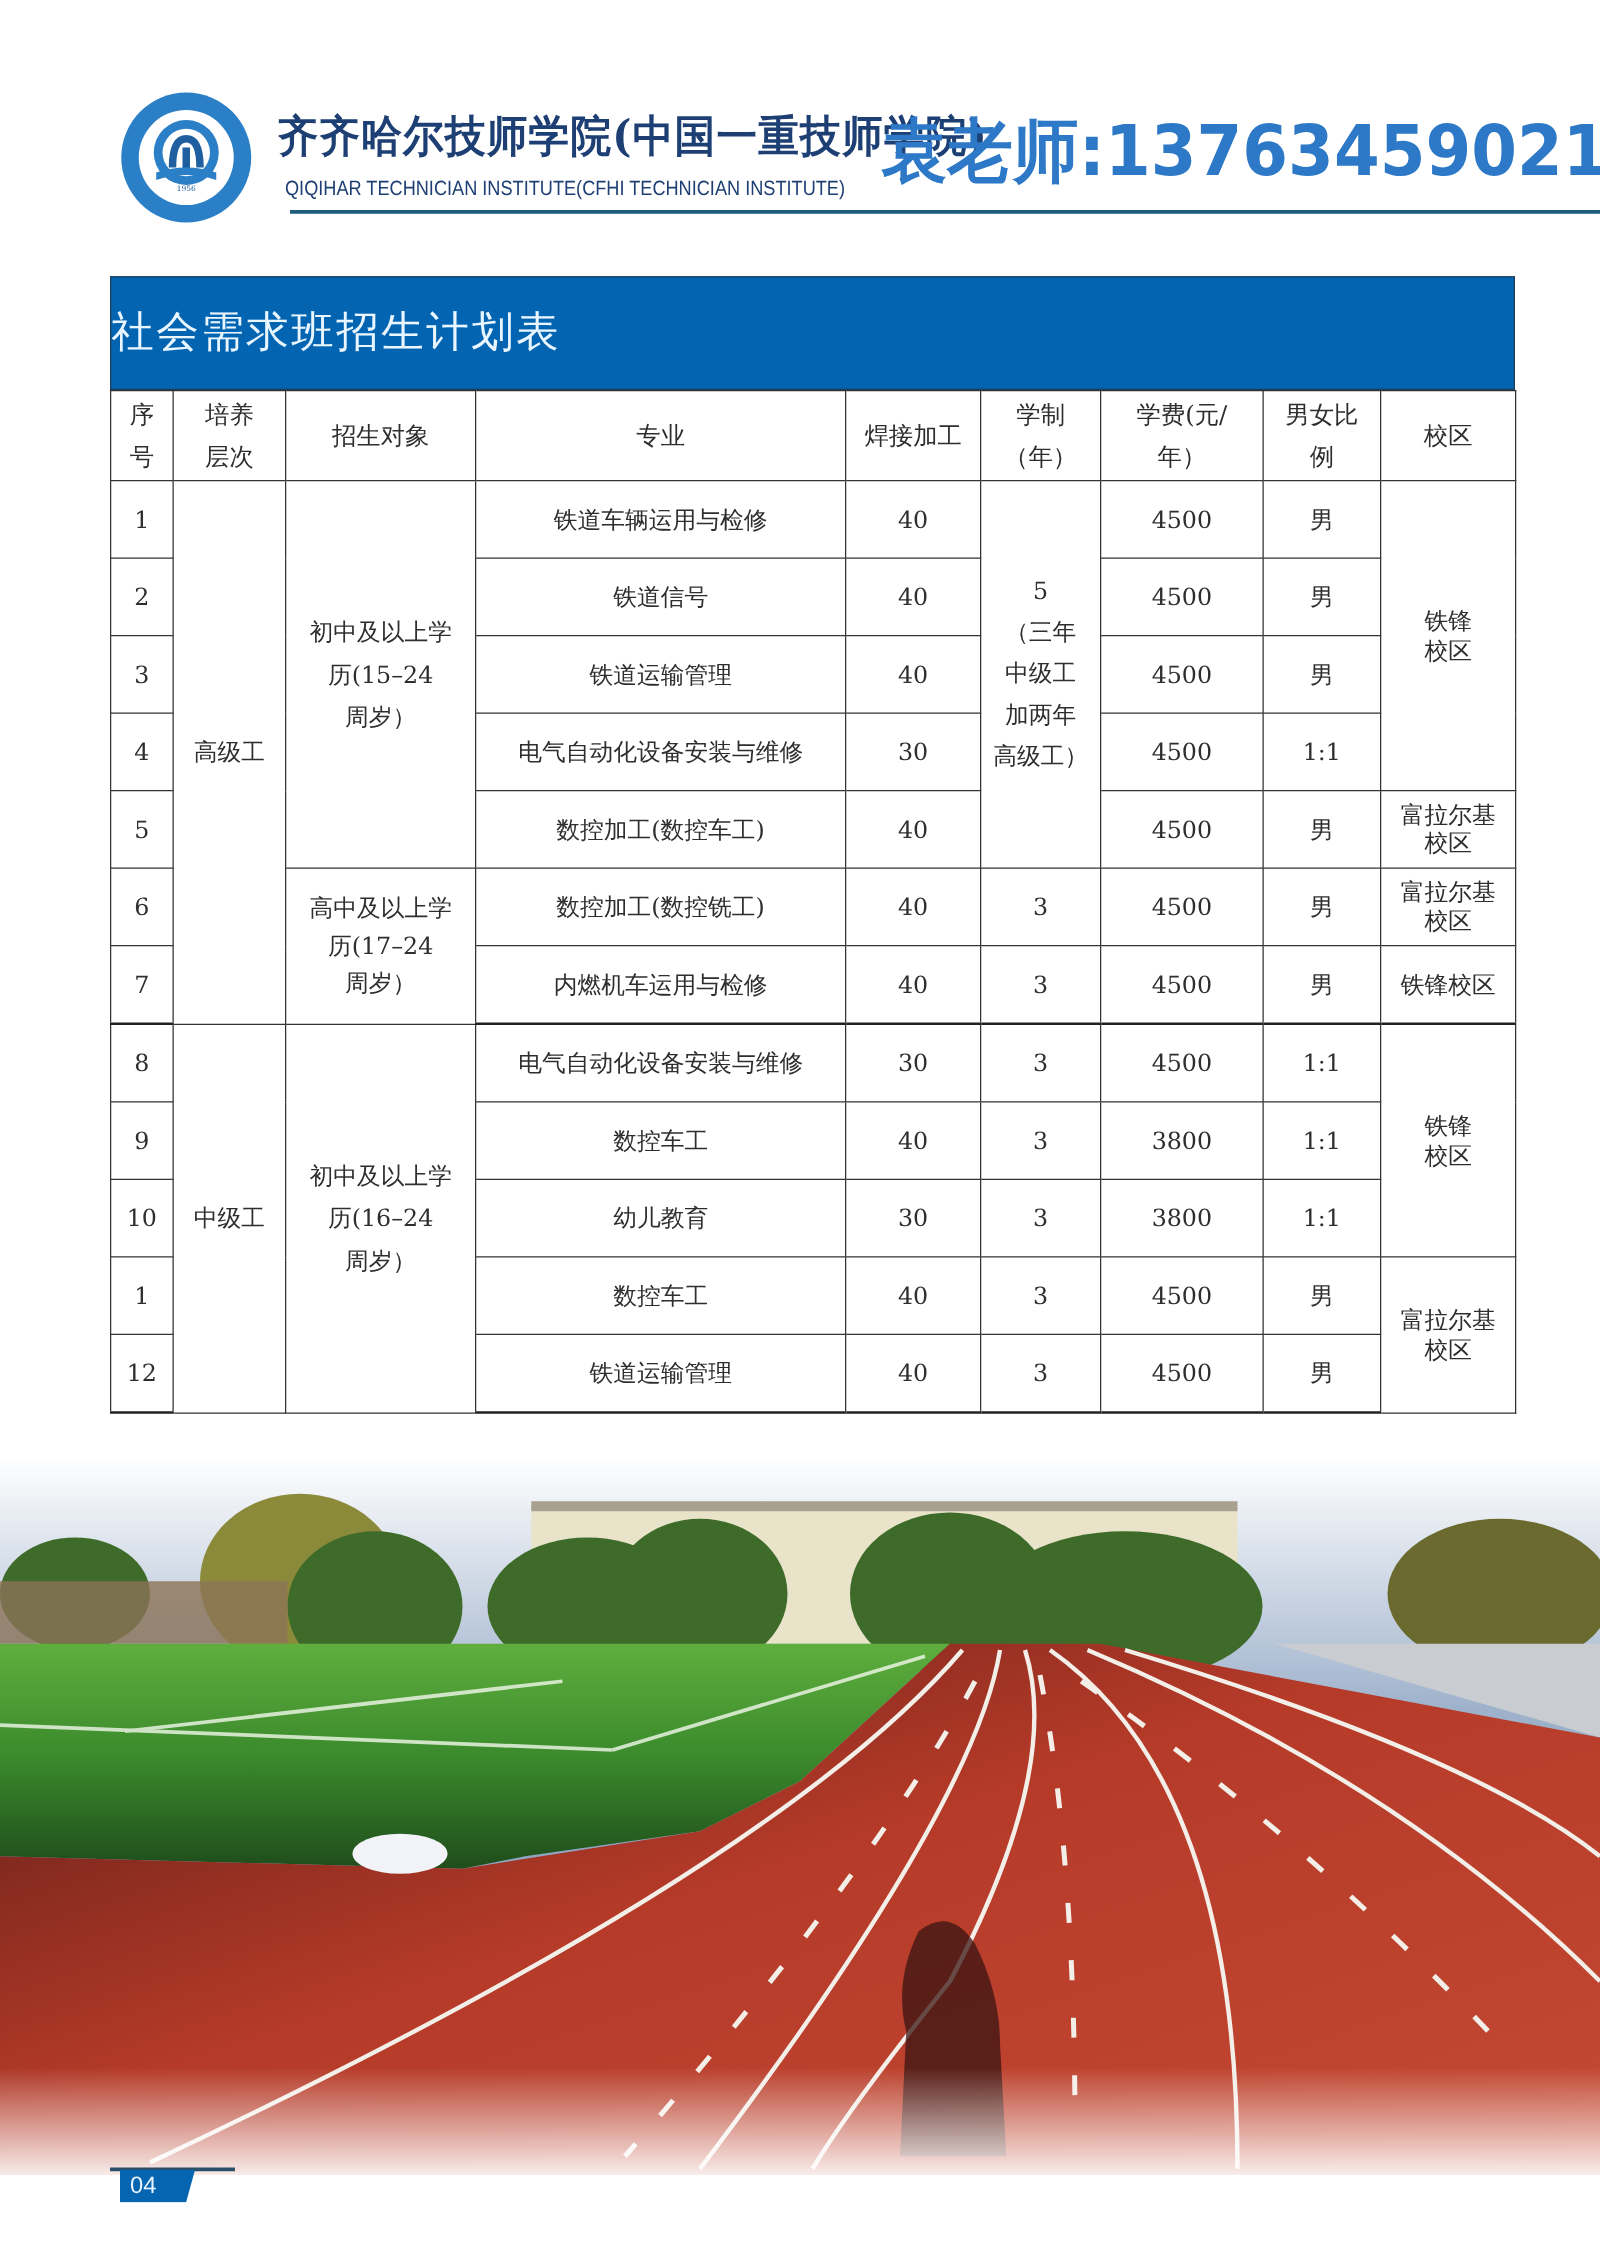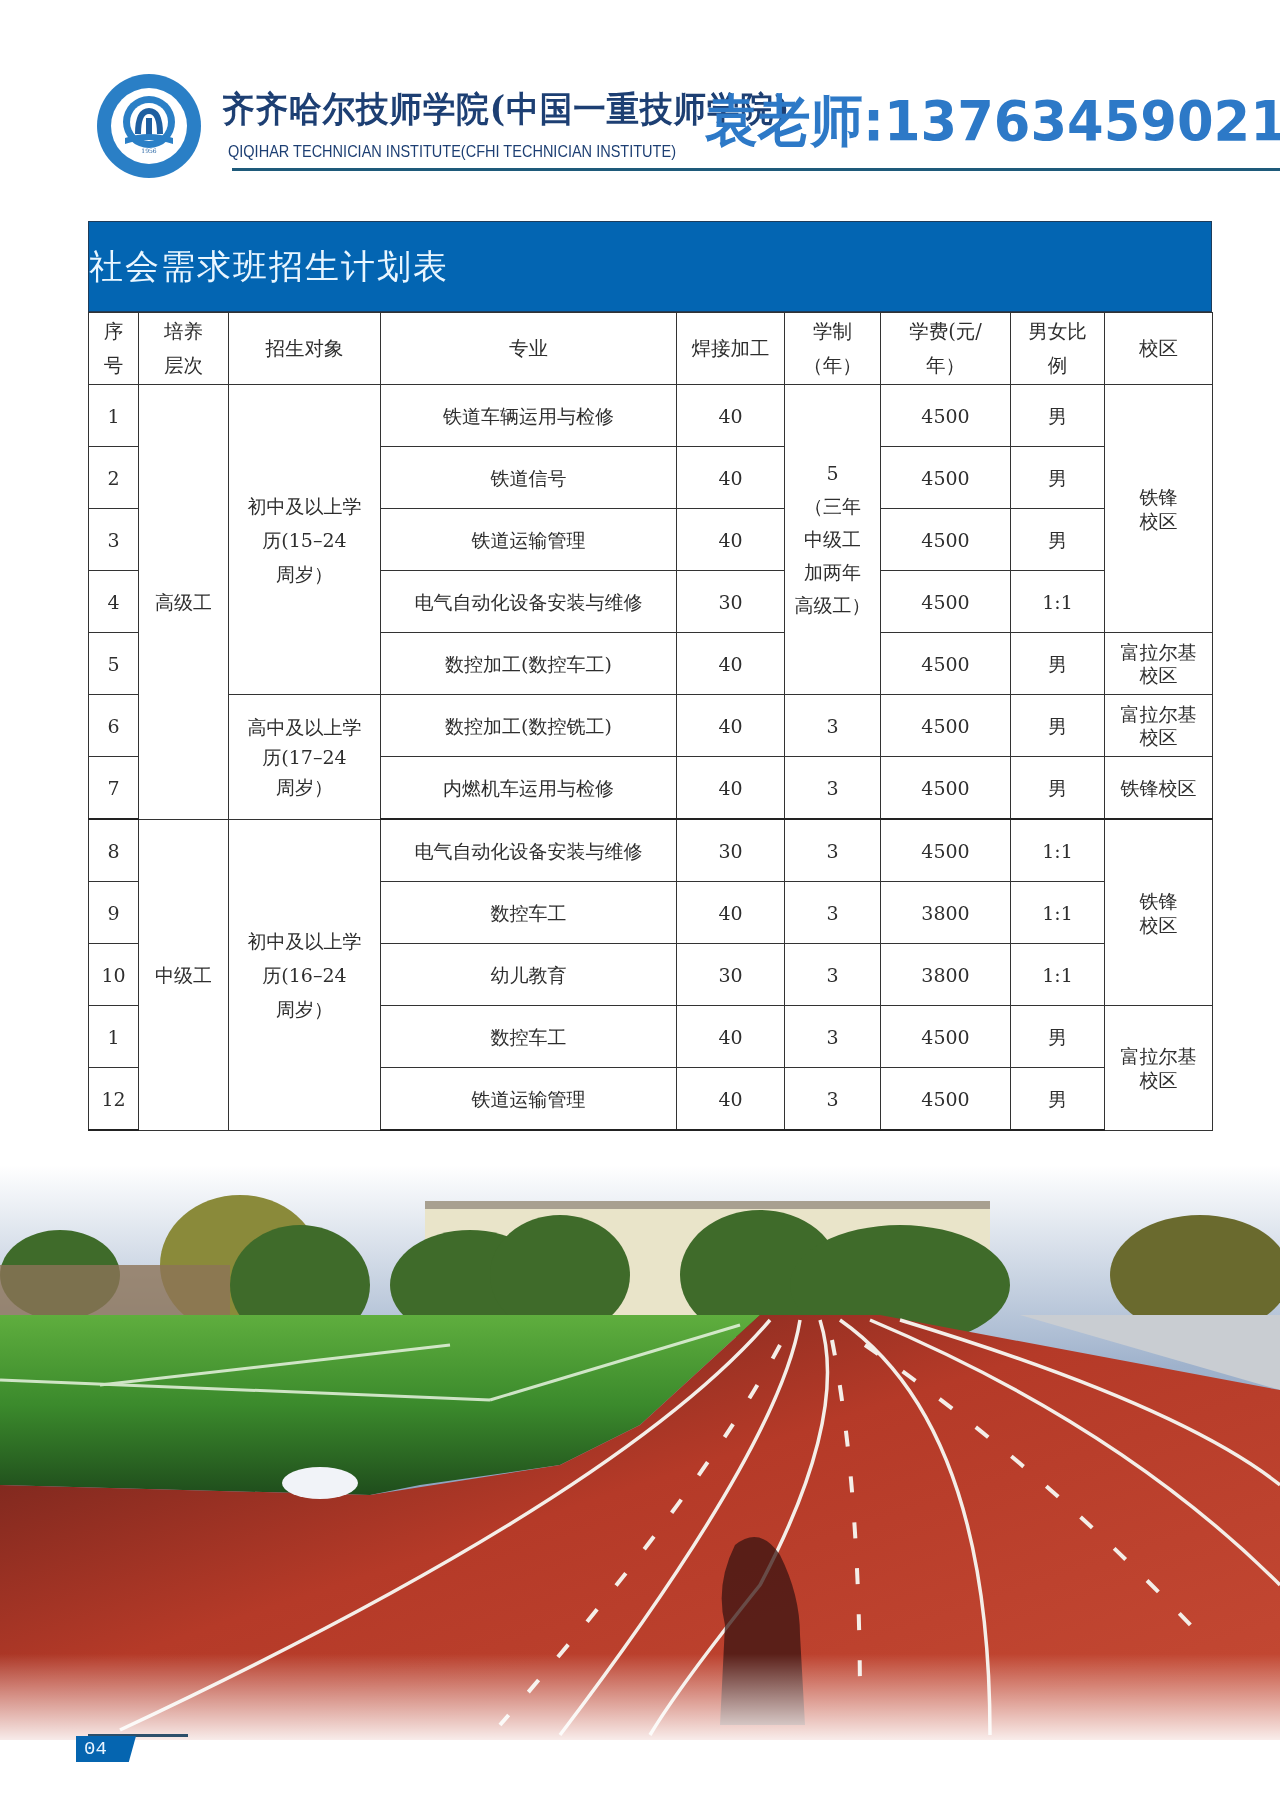--- a/index.html
+++ b/index.html
@@ -21,23 +21,23 @@
   table { border-collapse:collapse; width:1124px; table-layout:fixed; background:#fff; }
   td, th { border:1.5px solid #333; text-align:center; vertical-align:middle; font-weight:normal;
            font-size:19px; color:#2e2e2e; padding:0 4px; line-height:26px; }
   th { font-size:19.5px; height:71px; line-height:34px; }
   tbody td { height:61px; }
   td.num { font-size:19px; }
   .thick-bottom td { border-bottom:2.5px solid #222; }
   .cell-lines span { display:block; }
 
   .photo { position:absolute; left:0; top:1165px; width:1280px; height:575px; overflow:hidden; }
-  .page-num { position:absolute; left:76px; top:1736px; width:60px; height:26px; background:#0565b0;
+  .page-num { position:absolute; left:96px; top:1736px; width:60px; height:26px; background:#0565b0;
               clip-path:polygon(0 0,100% 0,88% 100%,0 100%); color:#e8f4ff;
-              font-family:Liberation Mono, monospace; font-size:19px; line-height:26px; padding-left:8px; box-sizing:border-box; }
+              font-family:Liberation Sans, sans-serif; font-size:19px; line-height:26px; padding-left:8px; box-sizing:border-box; }
   .page-rule { position:absolute; left:88px; top:1734px; width:100px; height:3px; background:#2c4f6a; }
 </style>
 </head>
 <body>
 
 <div class="header">
   <svg class="logo" viewBox="0 0 108 108">
     <circle cx="54" cy="54" r="52" fill="#2a7fc6"></circle>
     <circle cx="54" cy="54" r="38" fill="#ffffff"></circle>
     <g fill="#2a7fc6">

